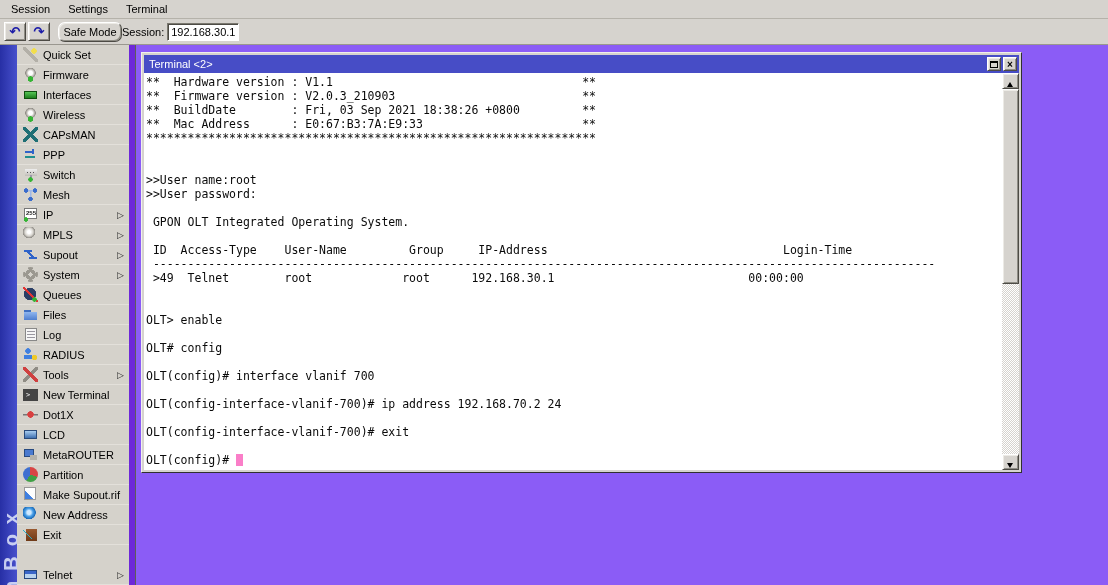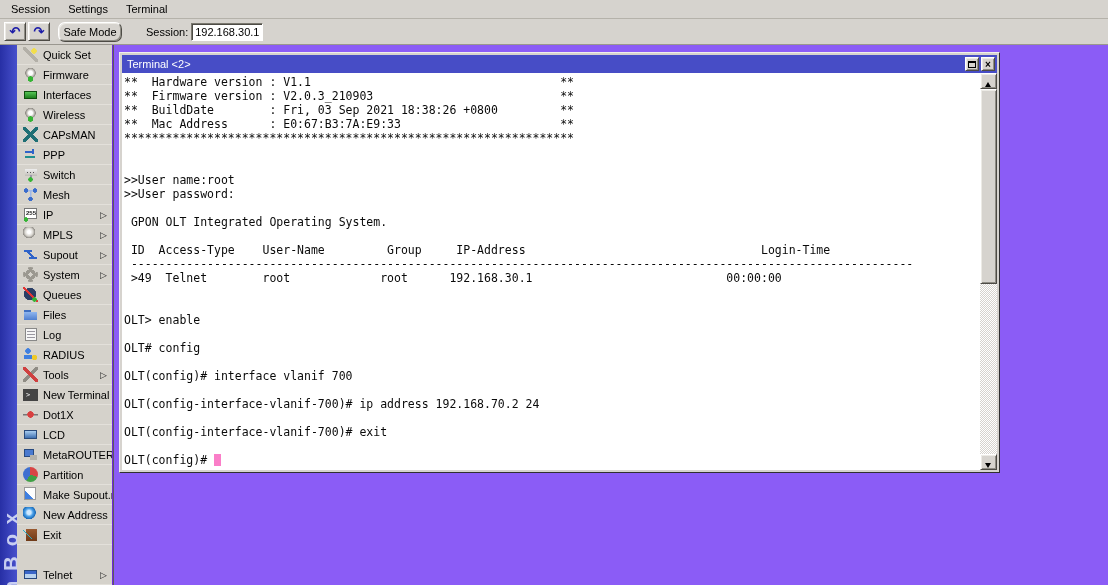--- a/index.html
+++ b/index.html
@@ -14,33 +14,33 @@
   .menu-item { padding:18px 9px; cursor:default; }
   
   .toolbar { height:26px; display:flex; align-items:center; background:#d6d3ce;
              border-bottom:1px solid #9a978f; padding:0 4px; }
   .btn3d { background:#d6d3ce; border:1px solid; border-color:#ffffff #4d4b45 #4d4b45 #ffffff;
            box-shadow:inset 1px 1px 0 #eceae5, inset -1px -1px 0 #8f8d85;
            display:flex; align-items:center; justify-content:center; cursor:default; }
   .tb-undo,.tb-redo { width:22px; height:19px; color:#1c1ca8; font-size:13px; font-weight:bold; }
   .tb-redo { margin-left:2px; }
   .tb-safemode { width:64px; height:20px; margin-left:8px; font-size:11px;border-radius:7px; }
-  .tb-session-label { margin-left:24px; }
+  .tb-session-label { }
   .tb-session-input { margin-left:3px; width:72px; height:18px; border:1px solid;
            border-color:#7a786f #ffffff #ffffff #7a786f; box-shadow:inset 1px 1px 0 #4d4b45;
            background:#fff; font-size:11px; padding:1px 3px; font-family:inherit; }
   
   .main { display:flex; height:540px; }
   .brand-strip { width:17px; background:linear-gradient(90deg,#272fa5,#4750cc);
                  position:relative; overflow:hidden; flex:none; }
   .brand-text { position:absolute; left:0; bottom:-52px; width:17px; text-align:center;
                 writing-mode:vertical-rl; transform:rotate(180deg);
                 font-size:20px; font-weight:bold; letter-spacing:10px;
                 color:rgba(225,230,250,0.85); }
-  .sidebar { width:96px; flex:none; background:#d5d2cb; border-right:1px solid #6d28d9;
+  .sidebar { width:118px; flex:none; background:#d5d2cb; border-right:6px solid #6d28d9;
              overflow:hidden; }
   .side-item { height:20px; display:flex; align-items:center; padding-left:6px;
                border-bottom:1px solid #e3e0da; cursor:default; }
   .side-item.spacer { border-bottom:none; }
   .side-label { white-space:nowrap; }
   .arrow { margin-left:auto; padding-right:5px; font-size:9px; color:#222; visibility:hidden; }
   .arrow.show { visibility:visible; }
   .workspace { flex:1; background:#8b5cf6; border-left:1px solid #5f5d58; position:relative; }
   
   .ic { width:15px; height:15px; margin-right:5px; flex:none; position:relative;

